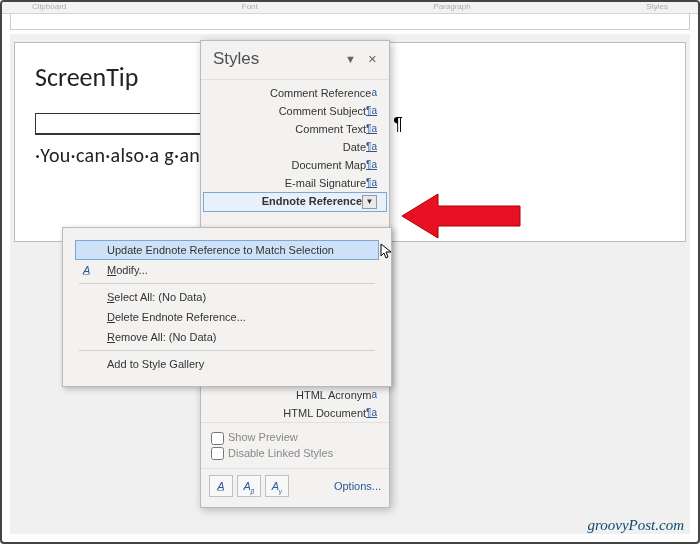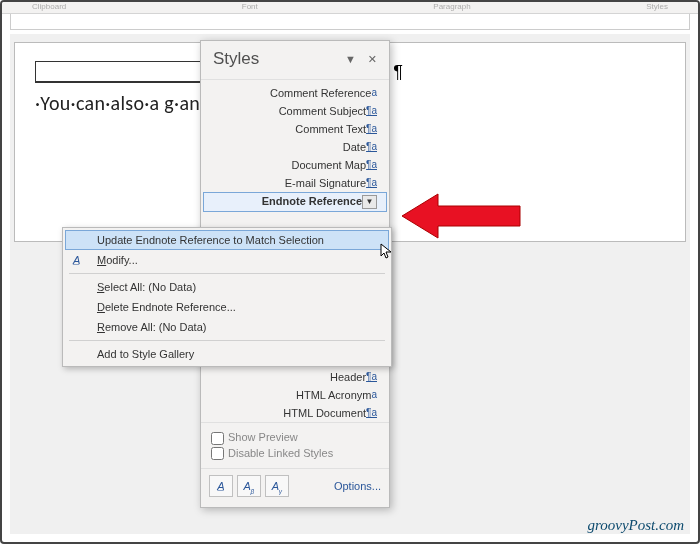--- a/index.html
+++ b/index.html
@@ -150,21 +150,21 @@
     .context-menu {
       position: absolute;
       top: 225px;
       left: 60px;
       width: 330px;
       background: #f3f2f1;
       border: 1px solid #bababa;
       box-shadow: 2px 2px 6px rgba(0,0,0,0.25);
       font-size: 11px;
       color: #333;
-      padding: 2px;
+      padding: 12px;
     }
     .menu-item {
       padding: 4px 10px 4px 32px;
       cursor: pointer;
       position: relative;
     }
     .menu-item.highlighted {
       background: #cde2f7;
       border: 1px solid #7aa7d8;
       padding: 3px 9px 3px 31px;
@@ -206,20 +206,21 @@
 <div class="ribbon-top">
   <span>Clipboard</span>
   <span>Font</span>
   <span>Paragraph</span>
   <span>Styles</span>
 </div>
 <div class="ruler"></div>
 
 <div class="doc-area">
   <div class="page">
+    <div class="screentip">ScreenTip</div>
     <div class="table-row">
       <span class="pilcrow-after">¶</span>
     </div>
     <div class="body-text">·You·can·also·a                                 g·an·endnote.¶</div>
   </div>
 </div>
 
 <div class="styles-pane">
   <div class="styles-header">
     <span class="styles-title">Styles</span>

